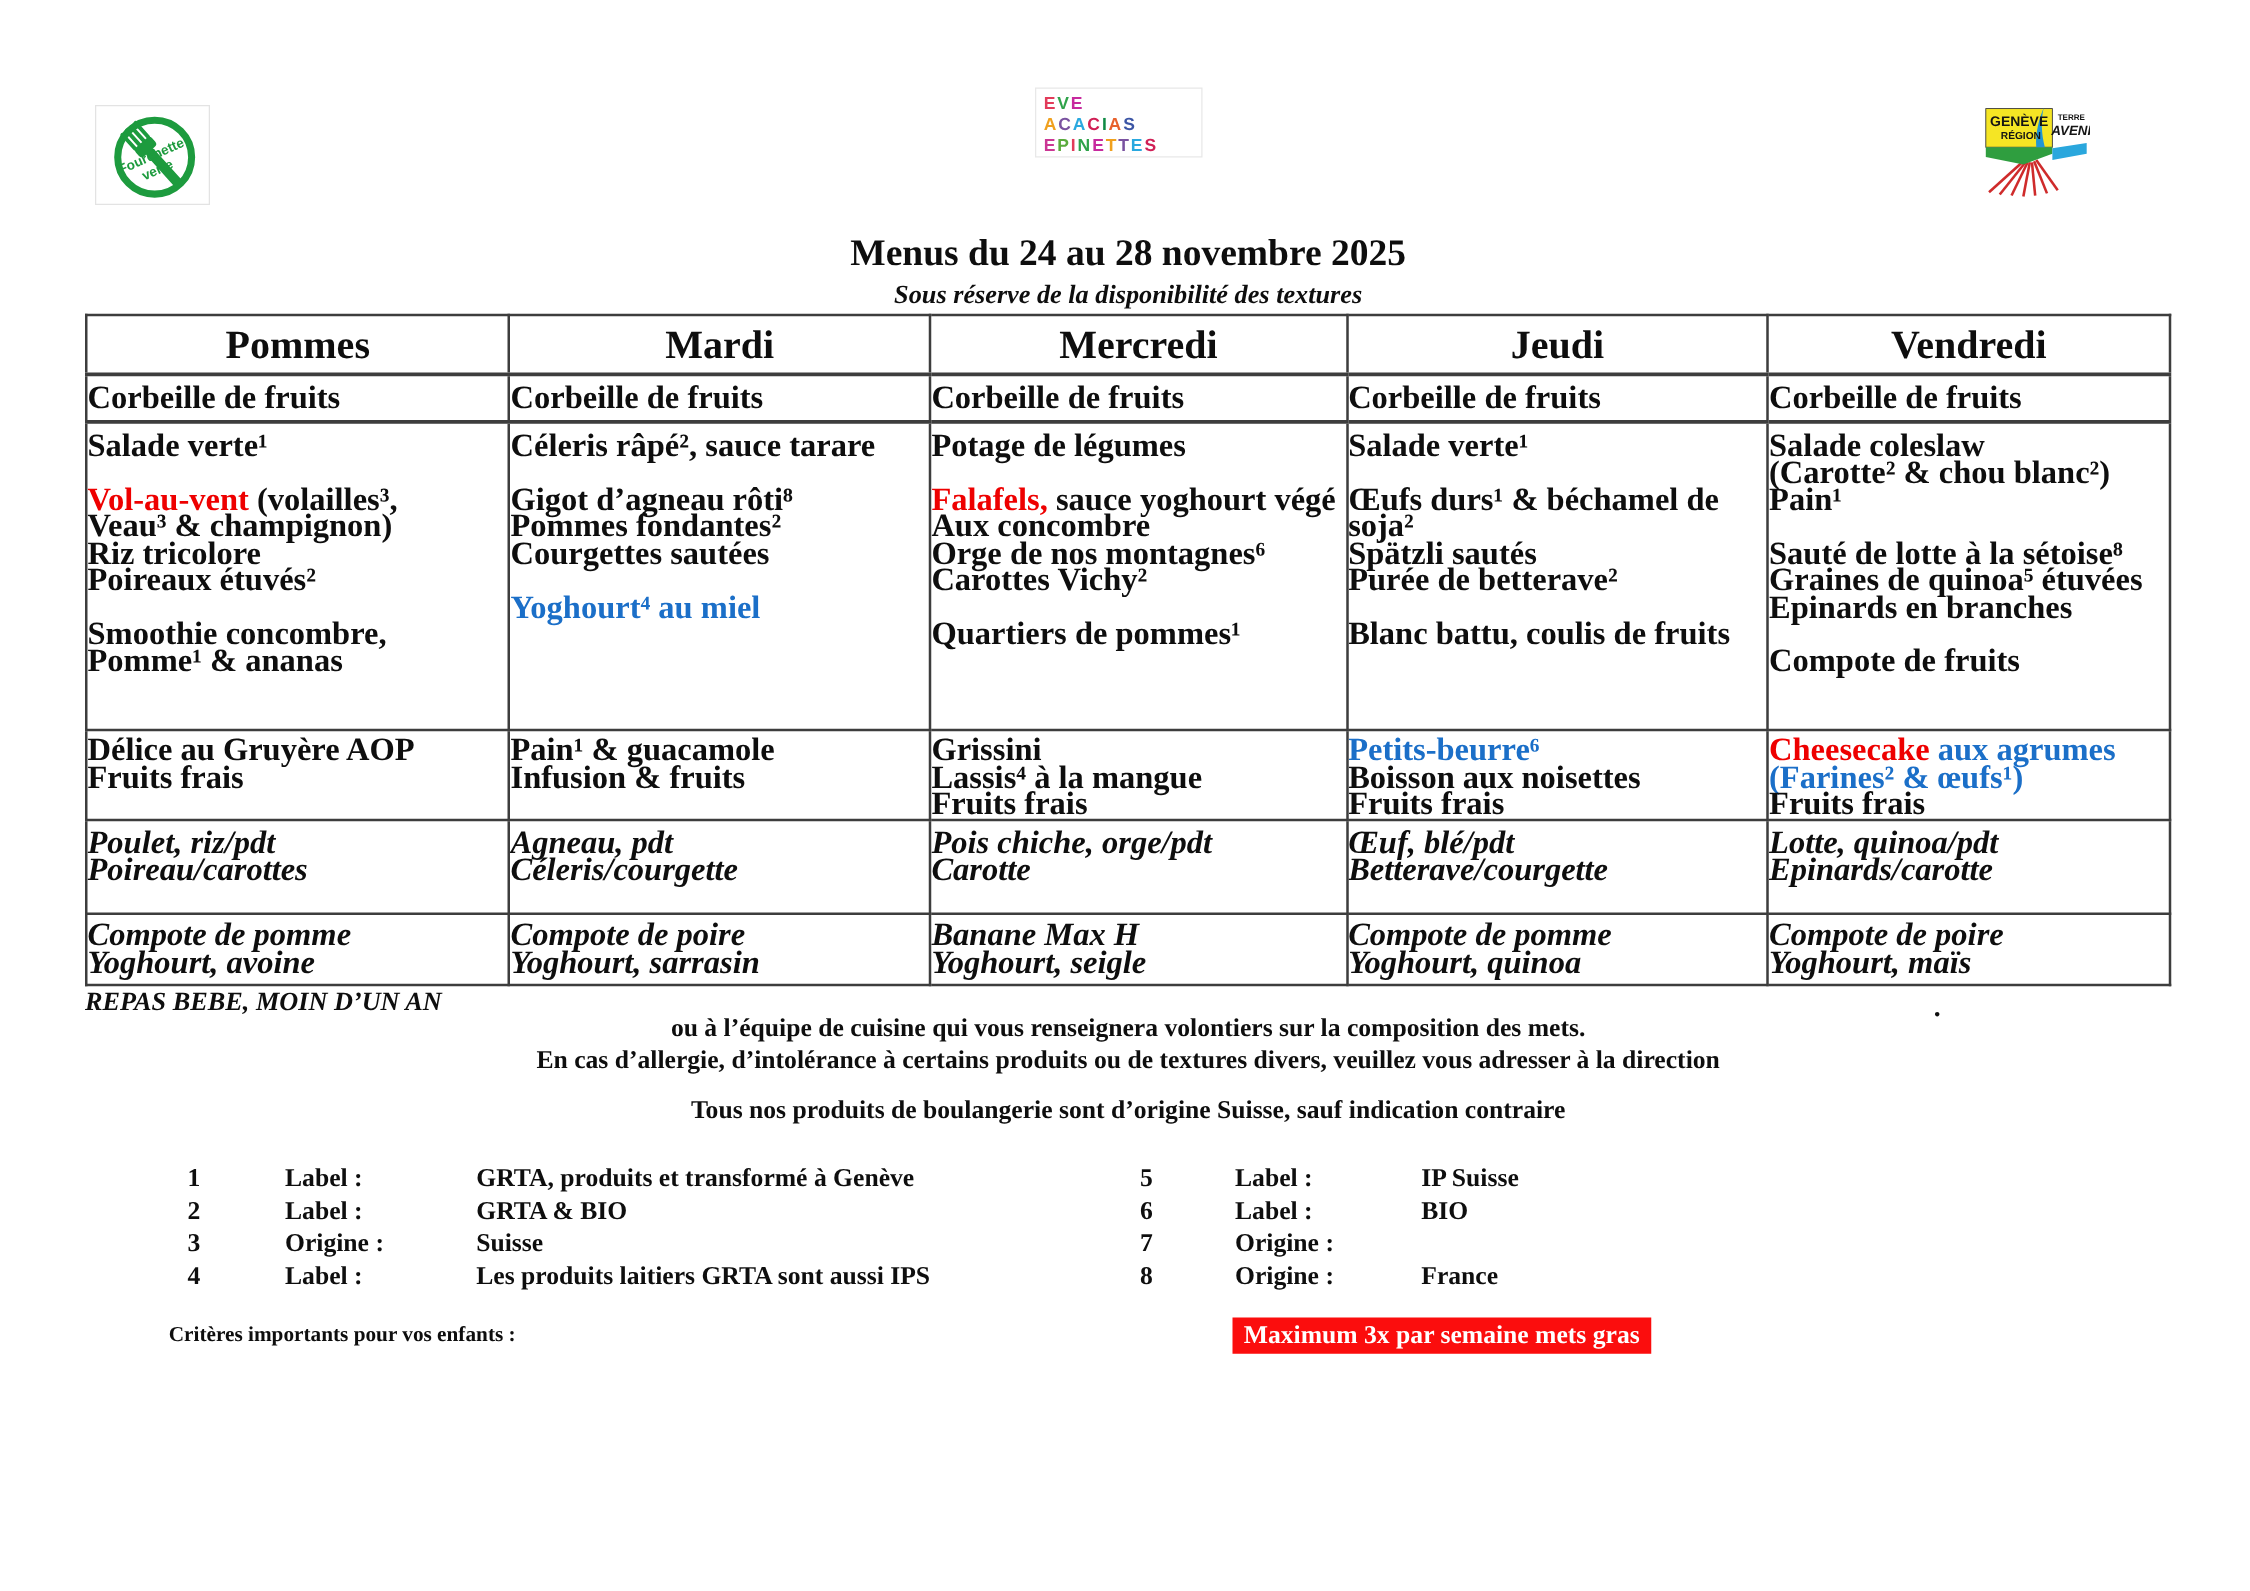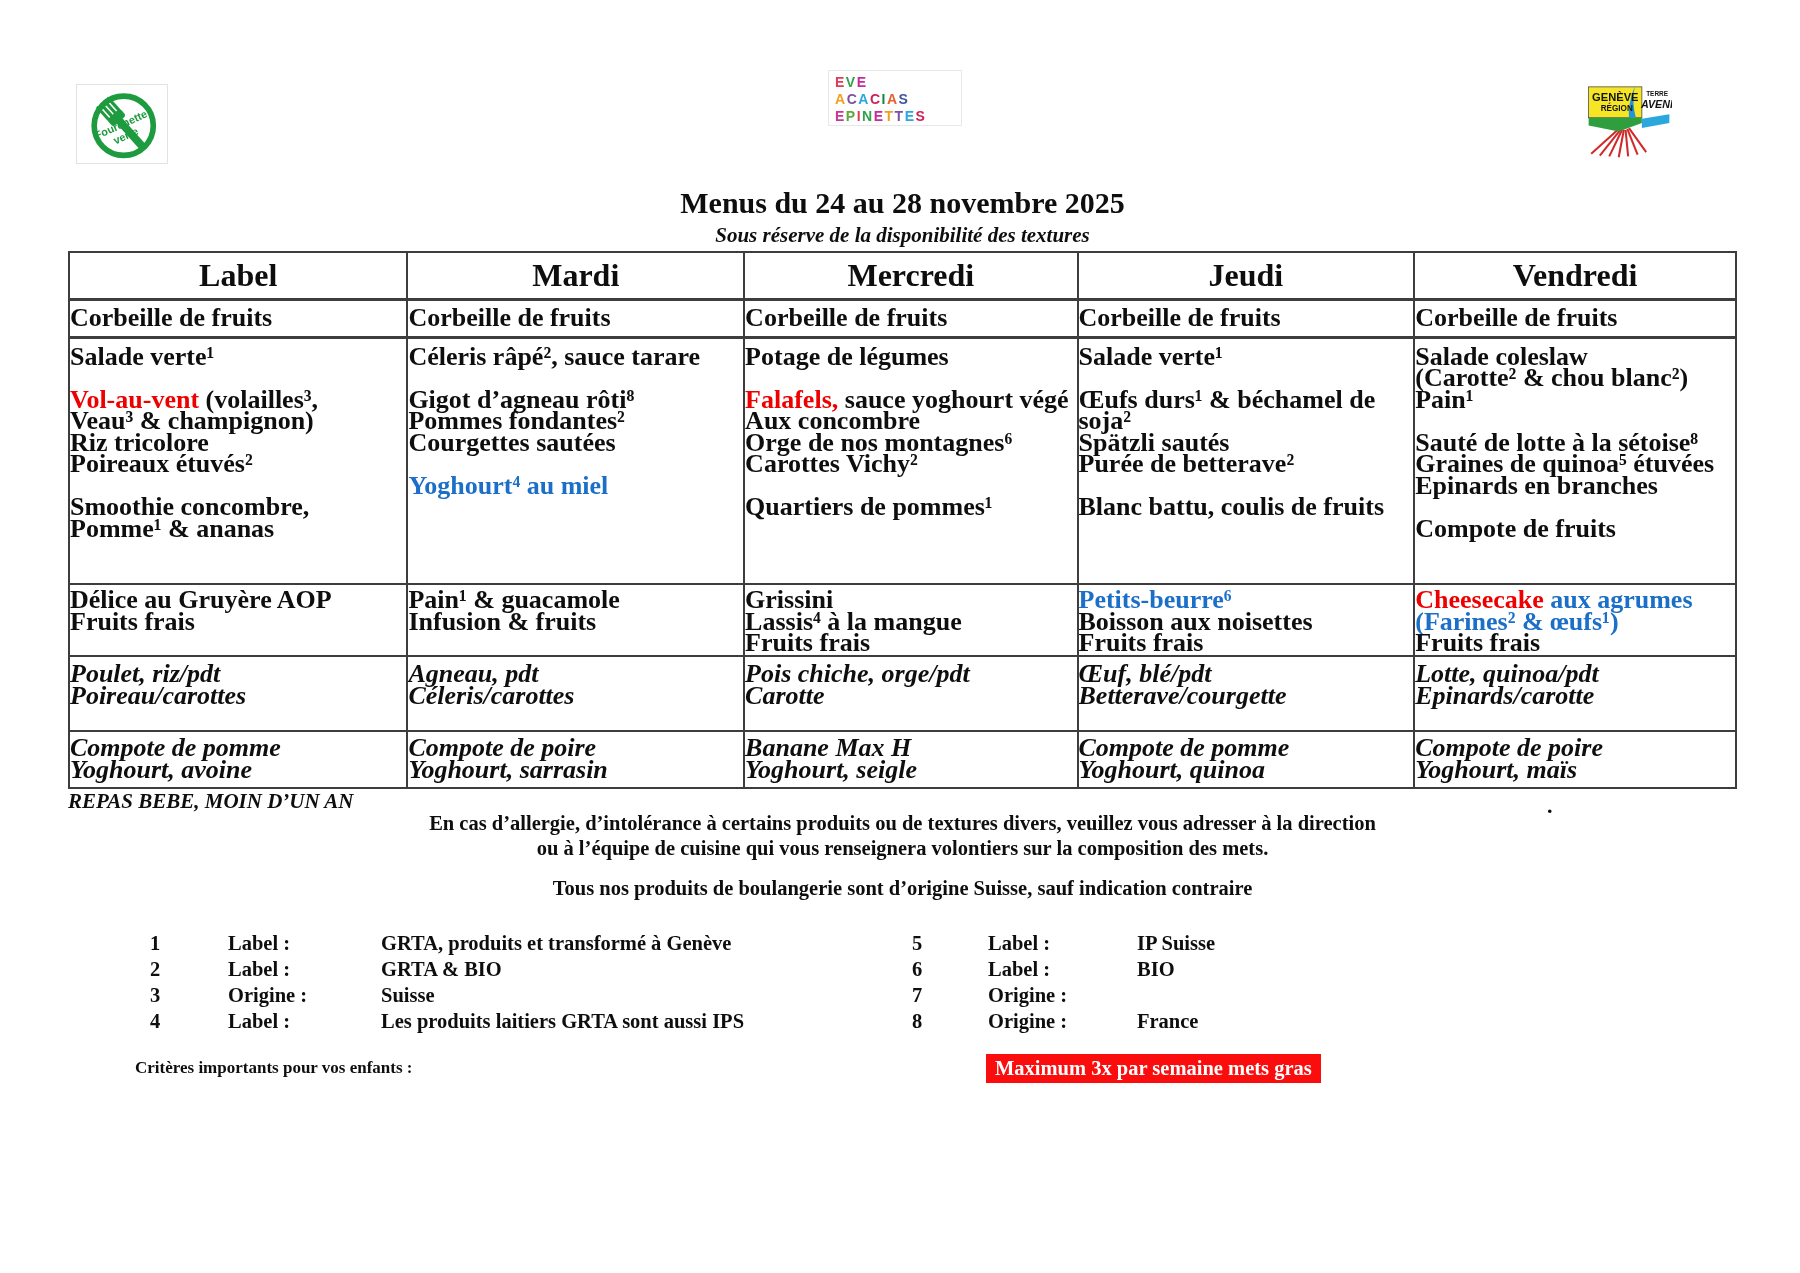--- a/index.html
+++ b/index.html
@@ -129,21 +129,21 @@
   <table class="menu">
     <colgroup>
       <col style="width:20.3%">
         <col style="width:20.2%">
         <col style="width:20%">
         <col style="width:20.2%">
         <col style="width:19.3%">
     </colgroup>
     <tbody>
         <tr class="days">
-      <th>Label</th>
+      <th>Pommes</th>
       <th>Mardi</th>
       <th>Mercredi</th>
       <th>Jeudi</th>
       <th>Vendredi</th>
     </tr>
     <tr class="fruit">
       <td>
             <div class="cell-lines">
               <div class="line"><span>Corbeille de fruits</span></div>
             </div>
@@ -269,21 +269,21 @@
     <tr class="allerg">
       <td>
             <div class="cell-lines">
               <div class="line"><span>Poulet, riz/pdt</span></div>
               <div class="line"><span>Poireau/carottes</span></div>
             </div>
           </td>
       <td>
             <div class="cell-lines">
               <div class="line"><span>Agneau, pdt</span></div>
-              <div class="line"><span>Céleris/carottes</span></div>
+              <div class="line"><span>Céleris/courgette</span></div>
             </div>
           </td>
       <td>
             <div class="cell-lines">
               <div class="line"><span>Pois chiche, orge/pdt</span></div>
               <div class="line"><span>Carotte</span></div>
             </div>
           </td>
       <td>
             <div class="cell-lines">
@@ -330,22 +330,22 @@
             </div>
           </td>
     </tr>
   </tbody>
     </table>
 
   <div class="repas-bebe">REPAS BEBE, MOIN D’UN AN</div>
   <div class="stray-dot">.</div>
 
   <div class="allergy-note">
+    <div>ou à l’équipe de cuisine qui vous renseignera volontiers sur la composition des mets.</div>
     <div>En cas d’allergie, d’intolérance à certains produits ou de textures divers, veuillez vous adresser à la direction</div>
-    <div>ou à l’équipe de cuisine qui vous renseignera volontiers sur la composition des mets.</div>
   </div>
 
   <div class="bakery-note">Tous nos produits de boulangerie sont d’origine Suisse, sauf indication contraire</div>
 
   <div class="labels labels-left">
     <div class="label-row">
       <span class="num">1</span>
       <span class="typ">Label :</span>
       <span class="val">GRTA, produits et transformé à Genève</span>
     </div>

